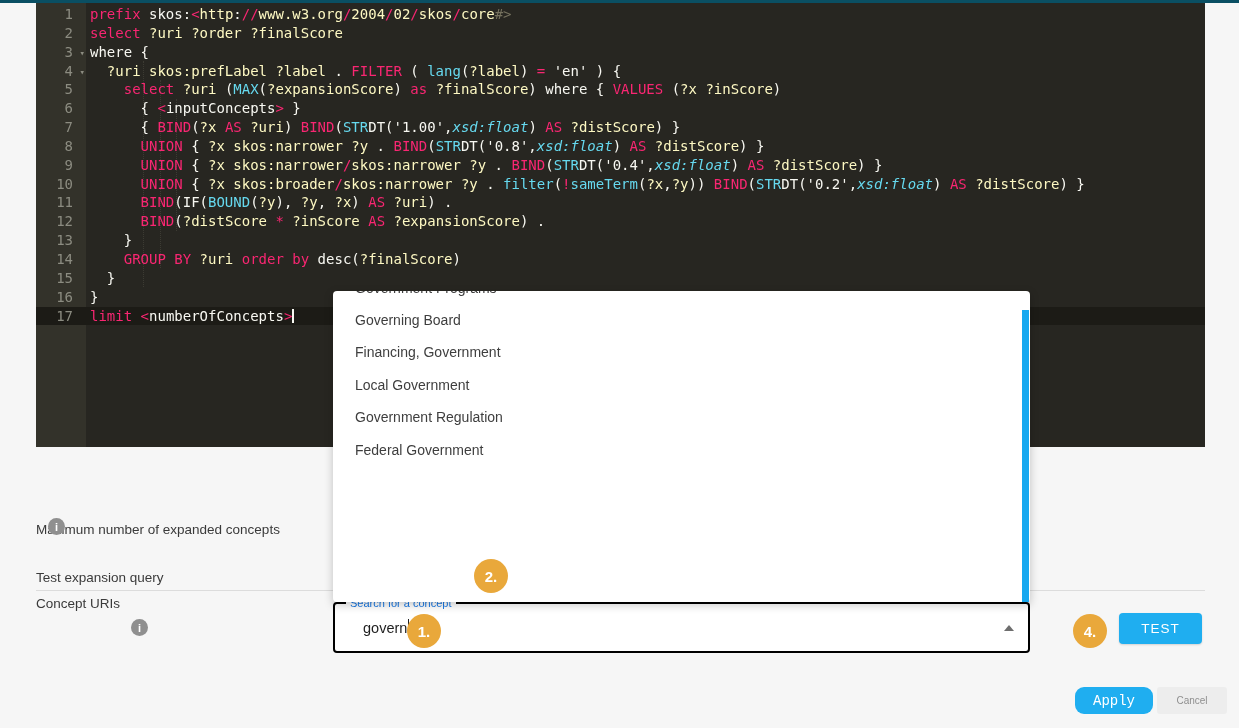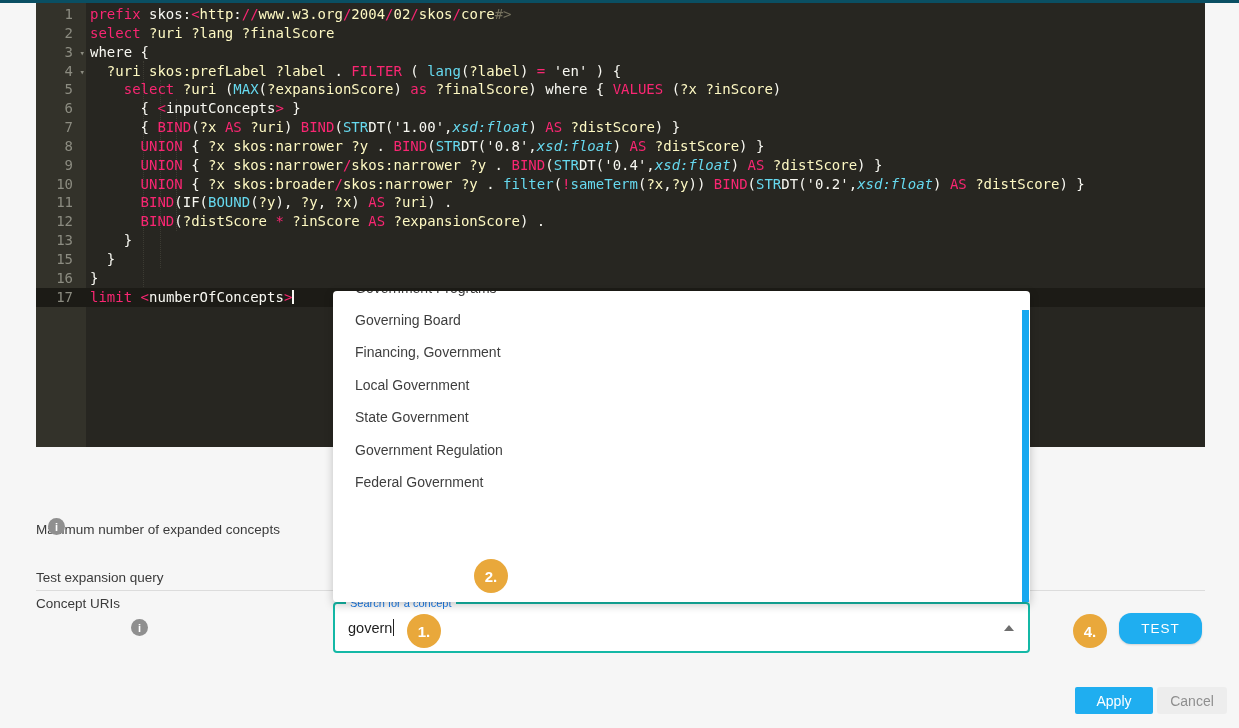--- a/index.html
+++ b/index.html
@@ -34,24 +34,24 @@
   
   .form-label { position:absolute; font-size:13.5px; color:#3a3a3a; }
   .info-icon { position:absolute; width:17px; height:17px; border-radius:50%;
     background:#8f8f8f; color:#ffffff; font-size:11px; font-weight:bold;
     display:flex; align-items:center; justify-content:center; cursor:pointer; }
   #divider { position:absolute; left:36px; top:590px; width:1169px; height:1px;
     background:#dcdcdc; z-index:1; }
 
   
   #concept-input { position:absolute; left:333px; top:602px; width:697px; height:51px;
-    background:#ffffff; border:2px solid #14b8a6; border-radius:4px; z-index:3;padding-left:48px; }
+    background:#ffffff; border:2px solid #000000; border-radius:4px; z-index:3;padding-left:48px; }
   #input-label { position:absolute; left:11px; top:-7px; background:#ffffff;
     padding:0 4px; font-size:11px; color:#1878e4; white-space:nowrap; }
-  #input-value { position:absolute; left:13px; top:0; height:47px; display:flex;
+  #input-value { position:absolute; left:28px; top:0; height:47px; display:flex;
     align-items:center; font-size:14.5px; color:#1f1f1f; }
   .caret-dark { display:inline-block; width:1px; height:17px; background:#222222;
     margin-left:1px; }
   #input-arrow { position:absolute; right:14px; top:21px; width:0; height:0;
     border-left:5px solid transparent; border-right:5px solid transparent;
     border-bottom:6px solid #6e6e6e; cursor:pointer; }
 
   
   #concept-dropdown { position:absolute; left:333px; top:291px; width:697px; height:311px;
     background:#ffffff; border-radius:4px; box-shadow:0 3px 10px rgba(0,0,0,0.22);
@@ -63,54 +63,55 @@
   #dd-scrollbar { position:absolute; left:1022px; top:310px; width:7px; height:292px;
     background:#16a8f0; z-index:5; cursor:grab; }
 
   
   .step-badge { position:absolute; width:34px; height:34px; border-radius:50%;
     background:#e9a83b; color:#ffffff; font-size:15px; font-weight:bold;
     display:flex; align-items:center; justify-content:center; z-index:6; }
 
   
   #test-button { position:absolute; left:1119px; top:613px; width:83px; height:31px;
-    background:#1faef0; border:none; border-radius:12px; color:#ffffff; font-size:13.5px;
+    background:#1faef0; border:none; border-radius:4px; color:#ffffff; font-size:13.5px;
     letter-spacing:1px; cursor:pointer; box-shadow:0 1px 2px rgba(0,0,0,0.15);
     font-family:"Liberation Sans", sans-serif; }
   #apply-button { position:absolute; left:1075px; top:687px; width:78px; height:27px;
-    background:#1faef0; border:none; border-radius:2px; color:#ffffff; font-size:14px;
-    cursor:pointer; font-family:Liberation Sans, sans-serif; }
+    background:#1faef0; border:none; border-radius:9px; color:#ffffff; font-size:14px;
+    cursor:pointer; font-family:Liberation Mono, monospace; }
   #cancel-button { position:absolute; left:1157px; top:687px; width:70px; height:27px;
-    background:#ededed; border:none; border-radius:3px; color:#8f8f8f; font-size:14px;
+    background:#ededed; border:none; border-radius:3px; color:#8f8f8f; font-size:10px;
     cursor:pointer; font-family:"Liberation Sans", sans-serif; }
 </style>
 </head>
 <body>
 
 <div id="top-bar"></div>
 
 <div id="editor">
   <div id="gutter-bg"></div>
   <div class="indent-guide" style="left:107px; top:58px;  height:226px;"></div>
   <div class="indent-guide" style="left:124px; top:77px;  height:188px;"></div>
   <div class="indent-guide" style="left:140px; top:96px;  height:132px;"></div>
   <div id="code-lines">
       <div class="code-row"><div class="gutter-cell"><span>1</span></div><div class="code-cell"><span class="tk-k">prefix</span><span class="tk-w"> skos:</span><span class="tk-k">&lt;</span><span class="tk-v">http</span><span class="tk-w">:</span><span class="tk-k">//</span><span class="tk-v">www.w3.org</span><span class="tk-k">/</span><span class="tk-v">2004</span><span class="tk-k">/</span><span class="tk-v">02</span><span class="tk-k">/</span><span class="tk-v">skos</span><span class="tk-k">/</span><span class="tk-v">core</span><span class="tk-c">#&gt;</span></div></div>
-      <div class="code-row"><div class="gutter-cell"><span>2</span></div><div class="code-cell"><span class="tk-k">select</span><span class="tk-v"> ?uri ?lang ?finalScore</span></div></div>
+      <div class="code-row"><div class="gutter-cell"><span>2</span></div><div class="code-cell"><span class="tk-k">select</span><span class="tk-v"> ?uri ?order ?finalScore</span></div></div>
       <div class="code-row"><div class="gutter-cell"><span>3</span><span class="fold">▾</span></div><div class="code-cell"><span class="tk-w">where {</span></div></div>
       <div class="code-row"><div class="gutter-cell"><span>4</span><span class="fold">▾</span></div><div class="code-cell"><span class="tk-w">  </span><span class="tk-v">?uri skos:prefLabel ?label</span><span class="tk-w"> . </span><span class="tk-k">FILTER</span><span class="tk-w"> ( </span><span class="tk-f">lang</span><span class="tk-w">(</span><span class="tk-v">?label</span><span class="tk-w">) </span><span class="tk-k">=</span><span class="tk-w"> 'en' ) {</span></div></div>
       <div class="code-row"><div class="gutter-cell"><span>5</span></div><div class="code-cell"><span class="tk-w">    </span><span class="tk-k">select</span><span class="tk-v"> ?uri </span><span class="tk-w">(</span><span class="tk-f">MAX</span><span class="tk-w">(</span><span class="tk-v">?expansionScore</span><span class="tk-w">) </span><span class="tk-k">as</span><span class="tk-v"> ?finalScore</span><span class="tk-w">) where { </span><span class="tk-k">VALUES</span><span class="tk-w"> (</span><span class="tk-v">?x ?inScore</span><span class="tk-w">)</span></div></div>
       <div class="code-row"><div class="gutter-cell"><span>6</span></div><div class="code-cell"><span class="tk-w">      { </span><span class="tk-k">&lt;</span><span class="tk-w">inputConcepts</span><span class="tk-k">&gt;</span><span class="tk-w"> }</span></div></div>
       <div class="code-row"><div class="gutter-cell"><span>7</span></div><div class="code-cell"><span class="tk-w">      { </span><span class="tk-k">BIND</span><span class="tk-w">(</span><span class="tk-v">?x</span><span class="tk-w"> </span><span class="tk-k">AS</span><span class="tk-v"> ?uri</span><span class="tk-w">) </span><span class="tk-k">BIND</span><span class="tk-w">(</span><span class="tk-f">STR</span><span class="tk-w">DT('1.00',</span><span class="tk-i">xsd:float</span><span class="tk-w">) </span><span class="tk-k">AS</span><span class="tk-v"> ?distScore</span><span class="tk-w">) }</span></div></div>
       <div class="code-row"><div class="gutter-cell"><span>8</span></div><div class="code-cell"><span class="tk-w">      </span><span class="tk-k">UNION</span><span class="tk-w"> { </span><span class="tk-v">?x skos:narrower ?y</span><span class="tk-w"> . </span><span class="tk-k">BIND</span><span class="tk-w">(</span><span class="tk-f">STR</span><span class="tk-w">DT('0.8',</span><span class="tk-i">xsd:float</span><span class="tk-w">) </span><span class="tk-k">AS</span><span class="tk-v"> ?distScore</span><span class="tk-w">) }</span></div></div>
       <div class="code-row"><div class="gutter-cell"><span>9</span></div><div class="code-cell"><span class="tk-w">      </span><span class="tk-k">UNION</span><span class="tk-w"> { </span><span class="tk-v">?x skos:narrower</span><span class="tk-k">/</span><span class="tk-v">skos:narrower ?y</span><span class="tk-w"> . </span><span class="tk-k">BIND</span><span class="tk-w">(</span><span class="tk-f">STR</span><span class="tk-w">DT('0.4',</span><span class="tk-i">xsd:float</span><span class="tk-w">) </span><span class="tk-k">AS</span><span class="tk-v"> ?distScore</span><span class="tk-w">) }</span></div></div>
       <div class="code-row"><div class="gutter-cell"><span>10</span></div><div class="code-cell"><span class="tk-w">      </span><span class="tk-k">UNION</span><span class="tk-w"> { </span><span class="tk-v">?x skos:broader</span><span class="tk-k">/</span><span class="tk-v">skos:narrower ?y</span><span class="tk-w"> . </span><span class="tk-f">filter</span><span class="tk-w">(</span><span class="tk-k">!</span><span class="tk-f">sameTerm</span><span class="tk-w">(</span><span class="tk-v">?x</span><span class="tk-w">,</span><span class="tk-v">?y</span><span class="tk-w">)) </span><span class="tk-k">BIND</span><span class="tk-w">(</span><span class="tk-f">STR</span><span class="tk-w">DT('0.2',</span><span class="tk-i">xsd:float</span><span class="tk-w">) </span><span class="tk-k">AS</span><span class="tk-v"> ?distScore</span><span class="tk-w">) }</span></div></div>
       <div class="code-row"><div class="gutter-cell"><span>11</span></div><div class="code-cell"><span class="tk-w">      </span><span class="tk-k">BIND</span><span class="tk-w">(IF(</span><span class="tk-f">BOUND</span><span class="tk-w">(</span><span class="tk-v">?y</span><span class="tk-w">), </span><span class="tk-v">?y</span><span class="tk-w">, </span><span class="tk-v">?x</span><span class="tk-w">) </span><span class="tk-k">AS</span><span class="tk-v"> ?uri</span><span class="tk-w">) .</span></div></div>
       <div class="code-row"><div class="gutter-cell"><span>12</span></div><div class="code-cell"><span class="tk-w">      </span><span class="tk-k">BIND</span><span class="tk-w">(</span><span class="tk-v">?distScore</span><span class="tk-w"> </span><span class="tk-k">*</span><span class="tk-v"> ?inScore </span><span class="tk-k">AS</span><span class="tk-v"> ?expansionScore</span><span class="tk-w">) .</span></div></div>
       <div class="code-row"><div class="gutter-cell"><span>13</span></div><div class="code-cell"><span class="tk-w">    }</span></div></div>
+      <div class="code-row"><div class="gutter-cell"><span>14</span></div><div class="code-cell"><span class="tk-w">    </span><span class="tk-k">GROUP BY</span><span class="tk-v"> ?uri </span><span class="tk-k">order by</span><span class="tk-w"> desc(</span><span class="tk-v">?finalScore</span><span class="tk-w">)</span></div></div>
       <div class="code-row"><div class="gutter-cell"><span>15</span></div><div class="code-cell"><span class="tk-w">  }</span></div></div>
       <div class="code-row"><div class="gutter-cell"><span>16</span></div><div class="code-cell"><span class="tk-w">}</span></div></div>
       <div class="code-row active"><div class="gutter-cell"><span>17</span></div><div class="code-cell"><span class="tk-k">limit</span><span class="tk-w"> </span><span class="tk-k">&lt;</span><span class="tk-w">numberOfConcepts</span><span class="tk-k">&gt;</span><span class="caret"></span></div></div>
     </div>
 </div>
 
 <div class="form-label" style="left:36px; top:498px;margin-top:24px;">Maximum number of expanded concepts</div>
 <div class="info-icon" style="left:48px; top:518px;">
     <span>i</span>
   </div>
@@ -131,21 +132,20 @@
   </div>
   <div id="input-arrow"></div>
 </div>
 
 <div id="concept-dropdown">
   <div id="dd-list">
       <div class="dd-item">Government Programs</div>
       <div class="dd-item">Governing Board</div>
       <div class="dd-item">Financing, Government</div>
       <div class="dd-item">Local Government</div>
-      <div class="dd-item">State Government</div>
       <div class="dd-item">Government Regulation</div>
       <div class="dd-item">Federal Government</div>
     </div>
 </div>
 <div id="dd-scrollbar"></div>
 
 <div class="step-badge" style="left:407px; top:614px;">1.</div>
 <div class="step-badge" style="left:474px; top:559px;">2.</div>
 <div class="step-badge" style="left:1073px; top:614px;">4.</div>
 

